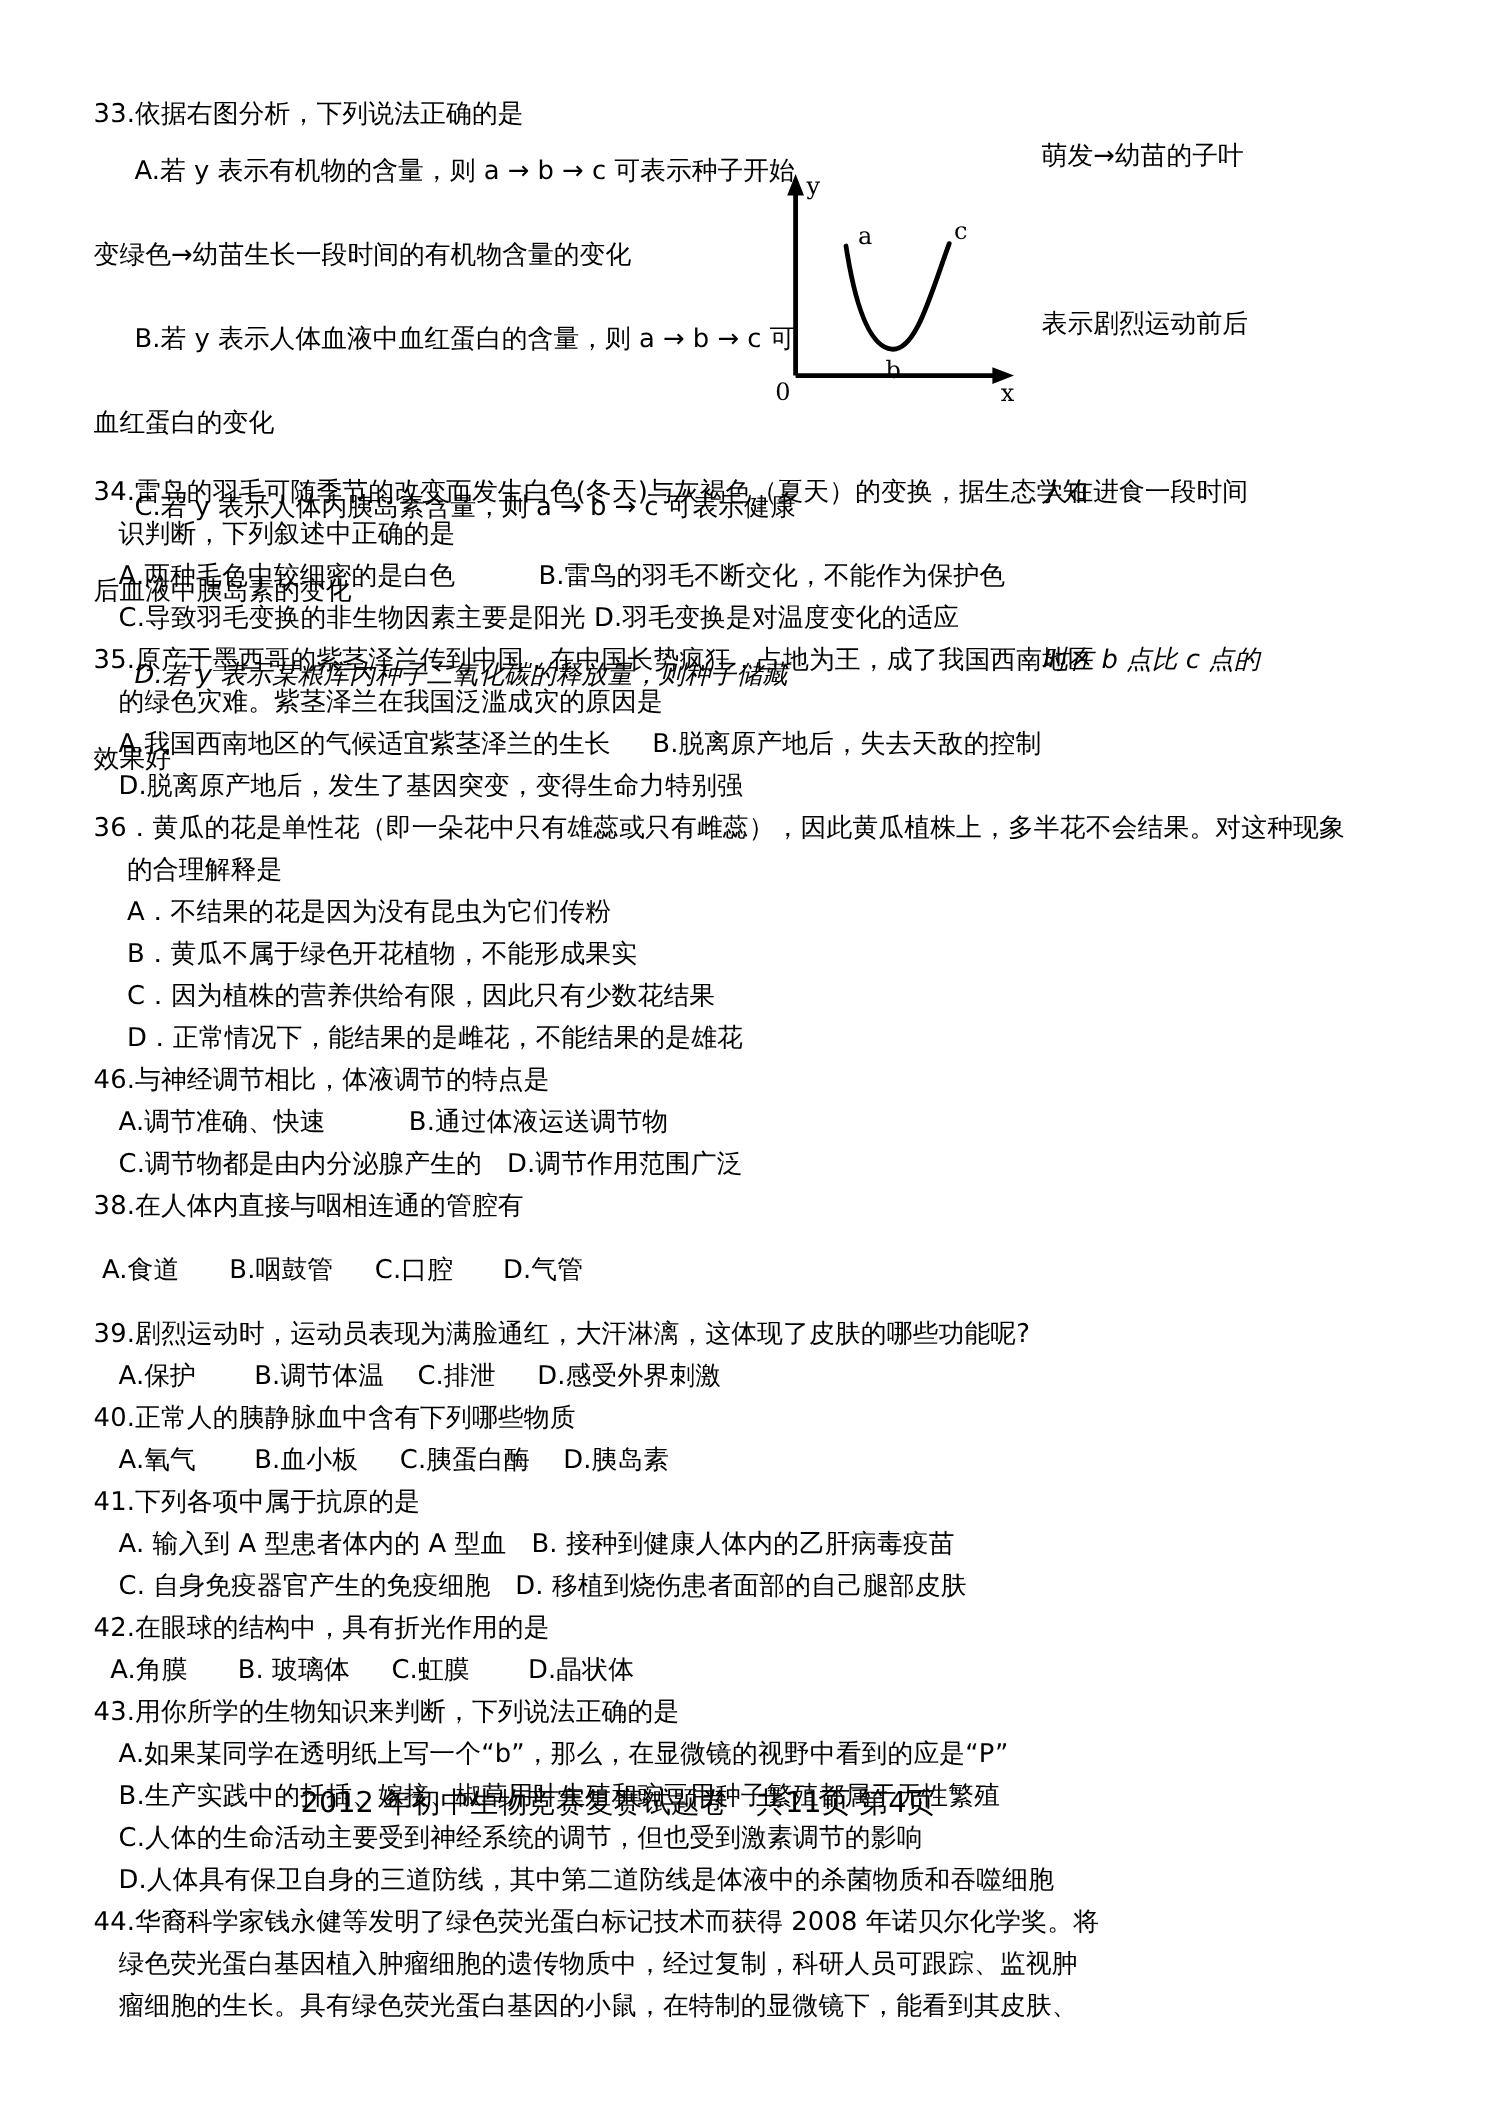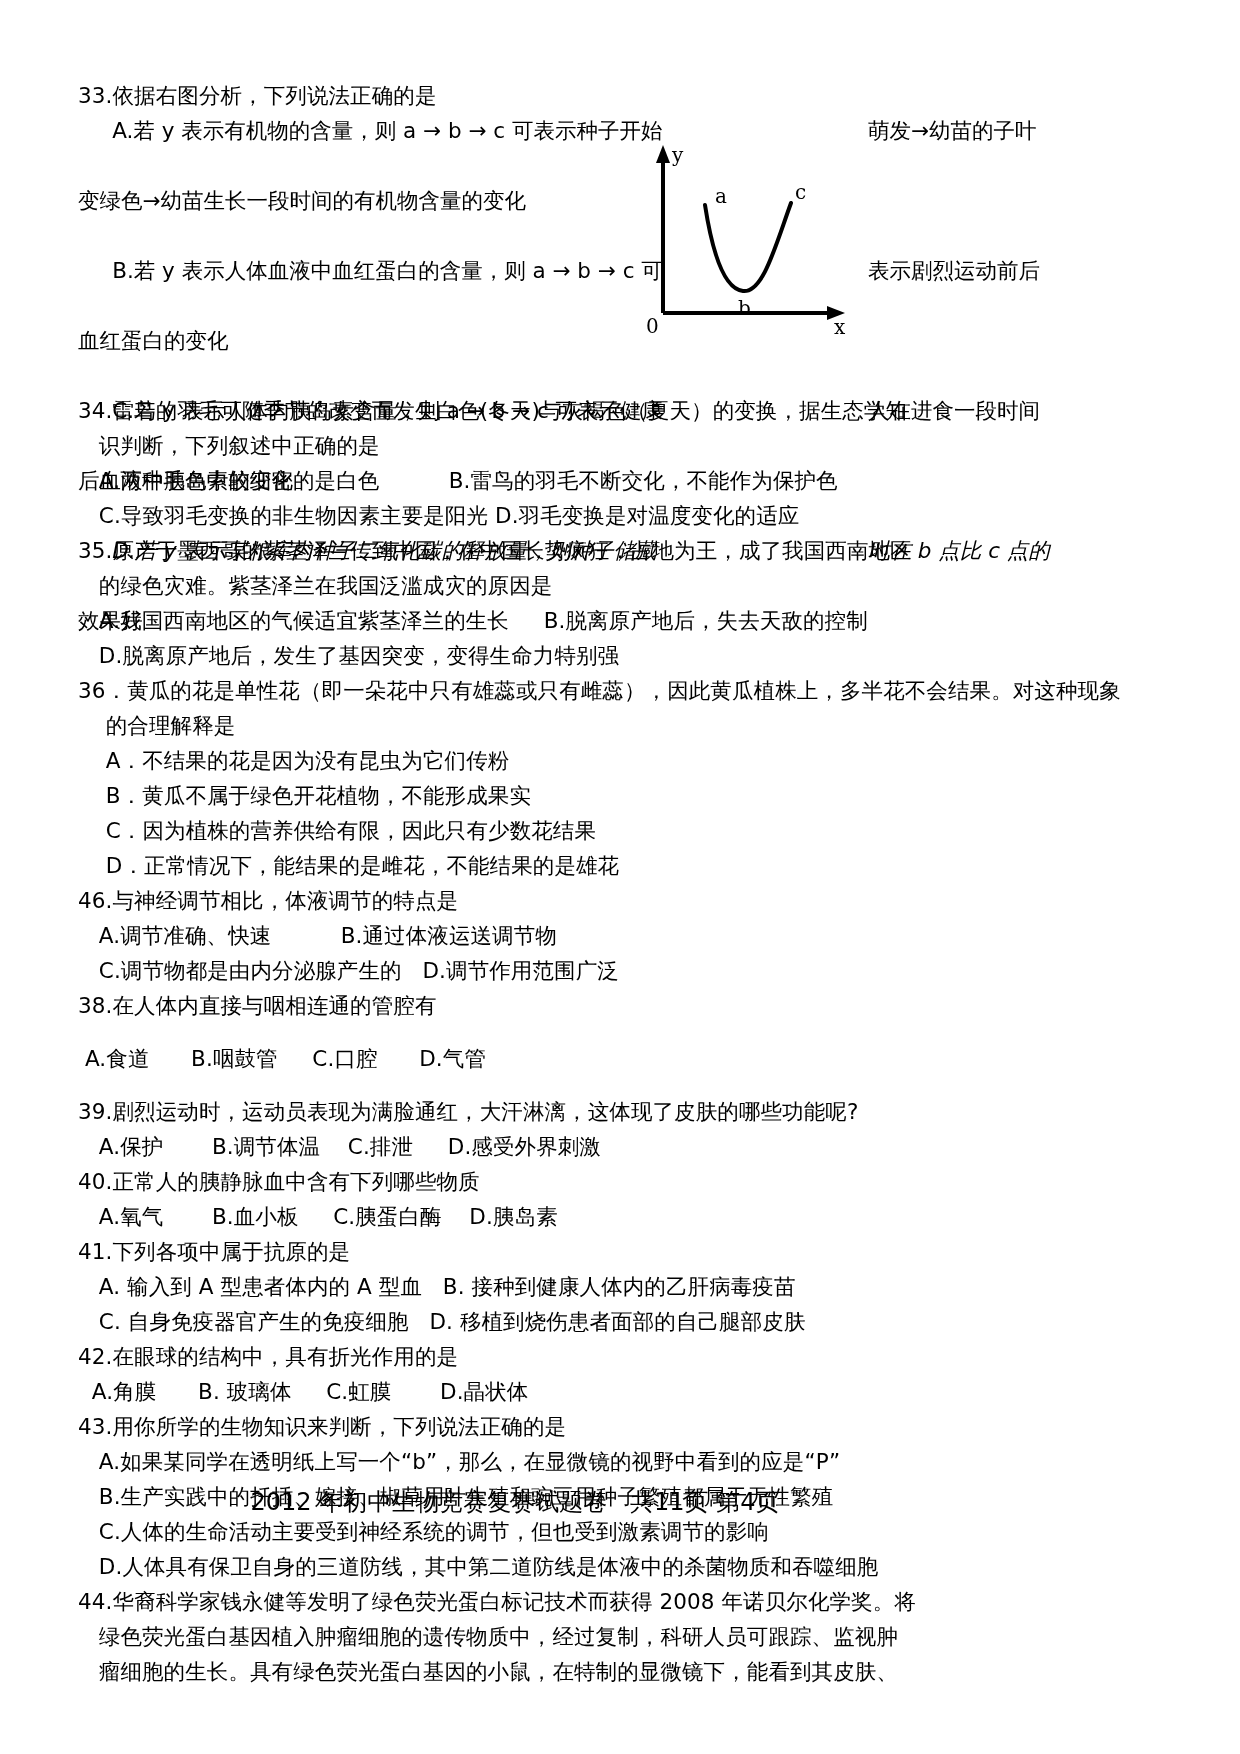--- a/index.html
+++ b/index.html
@@ -43,21 +43,21 @@
     position: relative;
     min-height: 250px;
   }
   .q33 .row {
     position: relative;
     height: 35px;
   }
   .q33 .left {
     position: absolute;
     left: 0;
-    top: 0;
+    top: 12px;
     white-space: pre;
     font-size: 21.5px;
     line-height: 35px;
   }
   .q33 .right {
     position: absolute;
     left: 790px;
     top: 0;
     white-space: pre;
     font-size: 21.5px;

